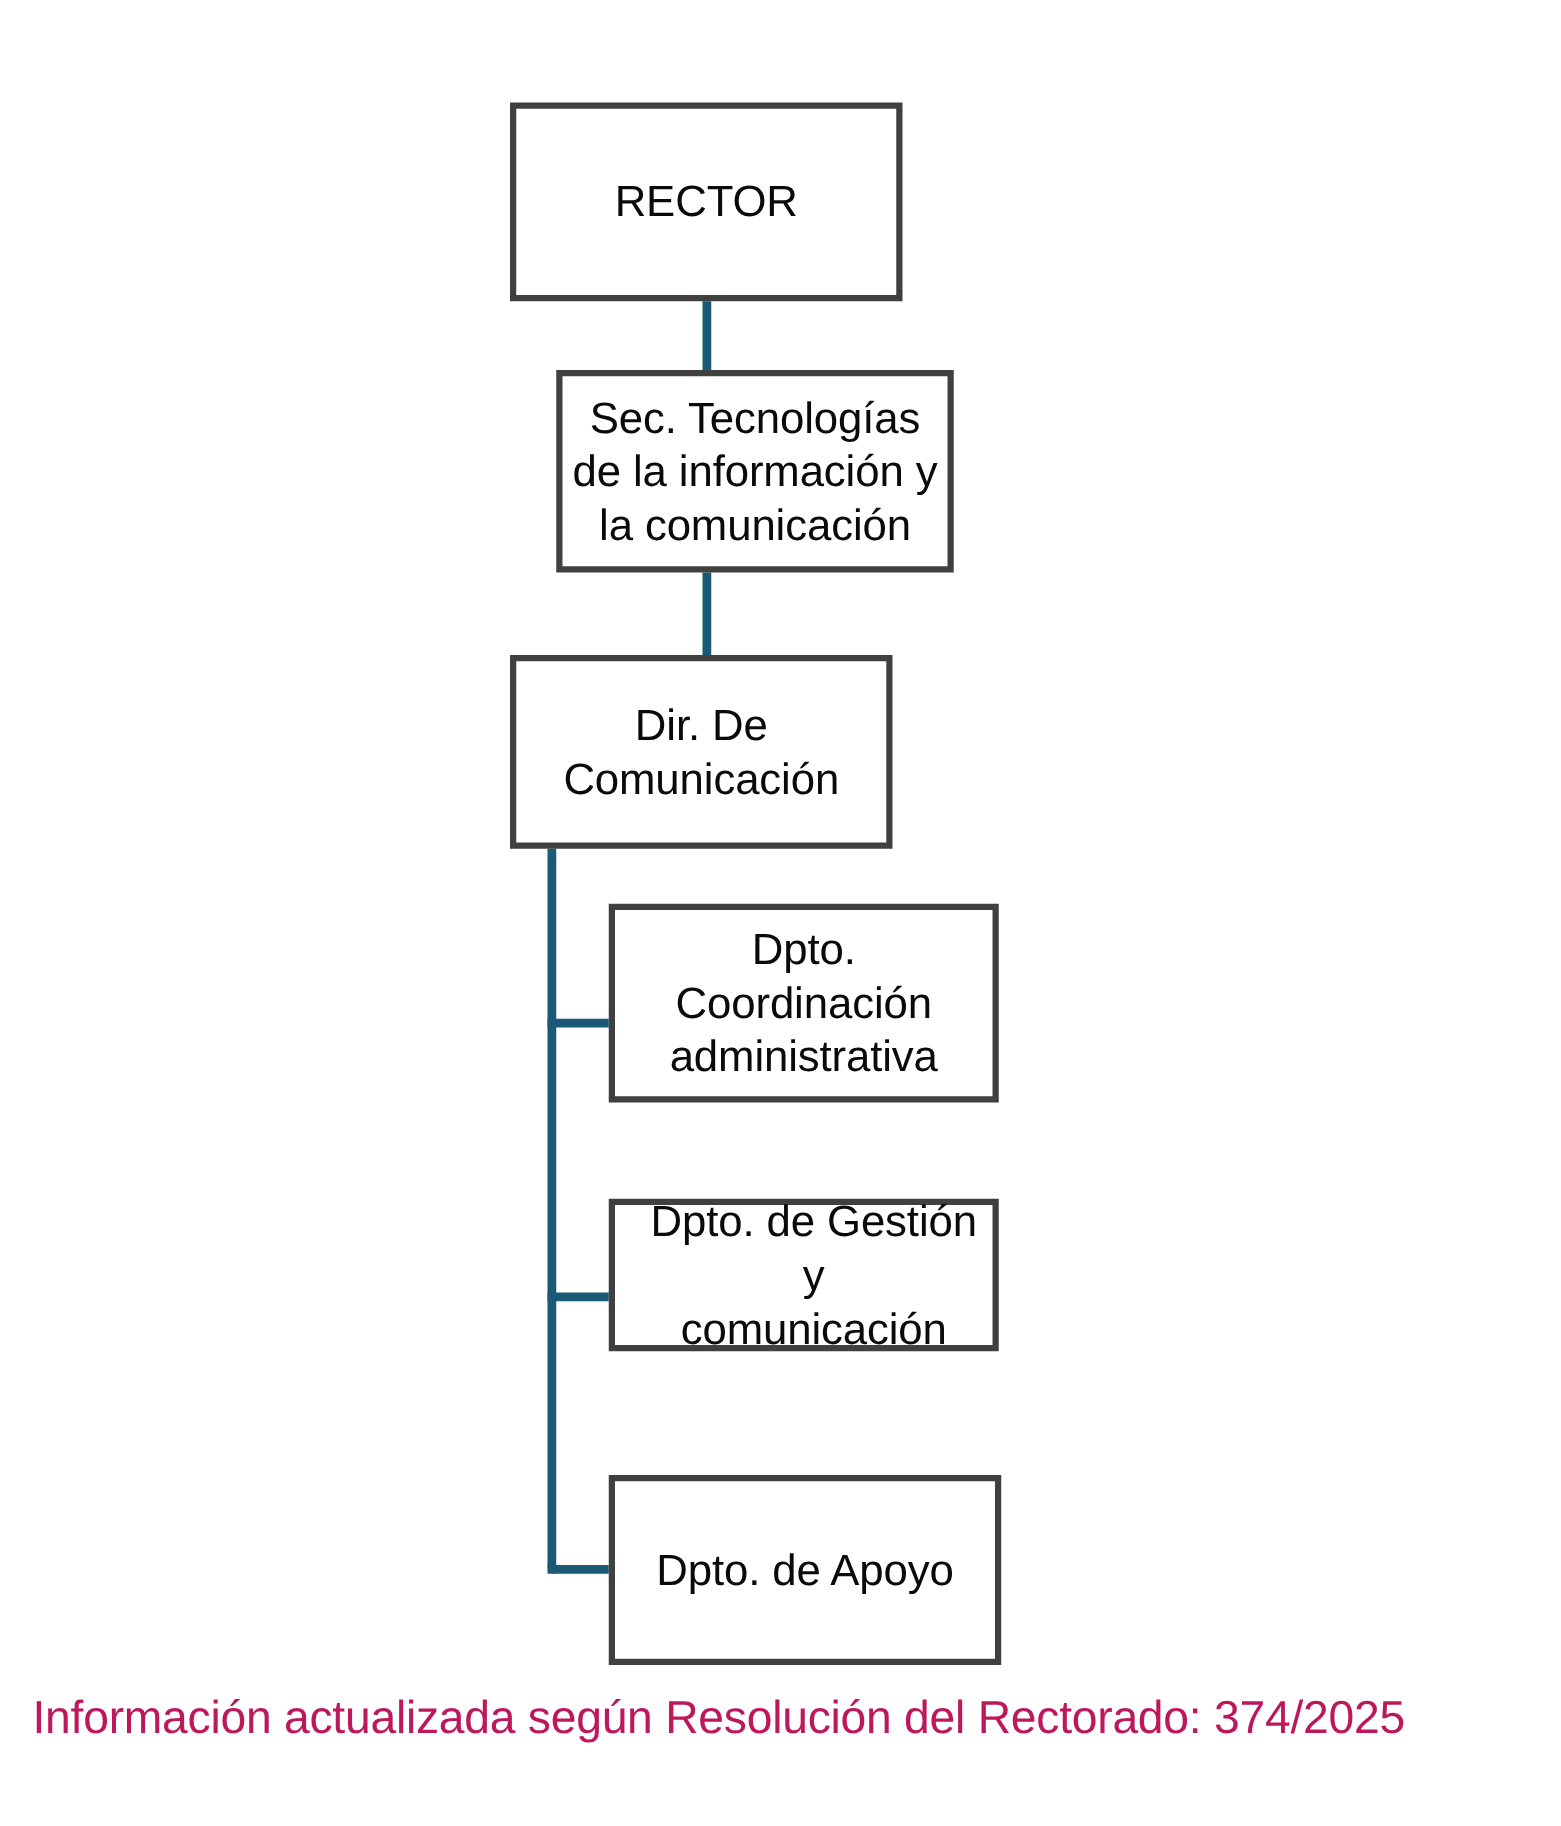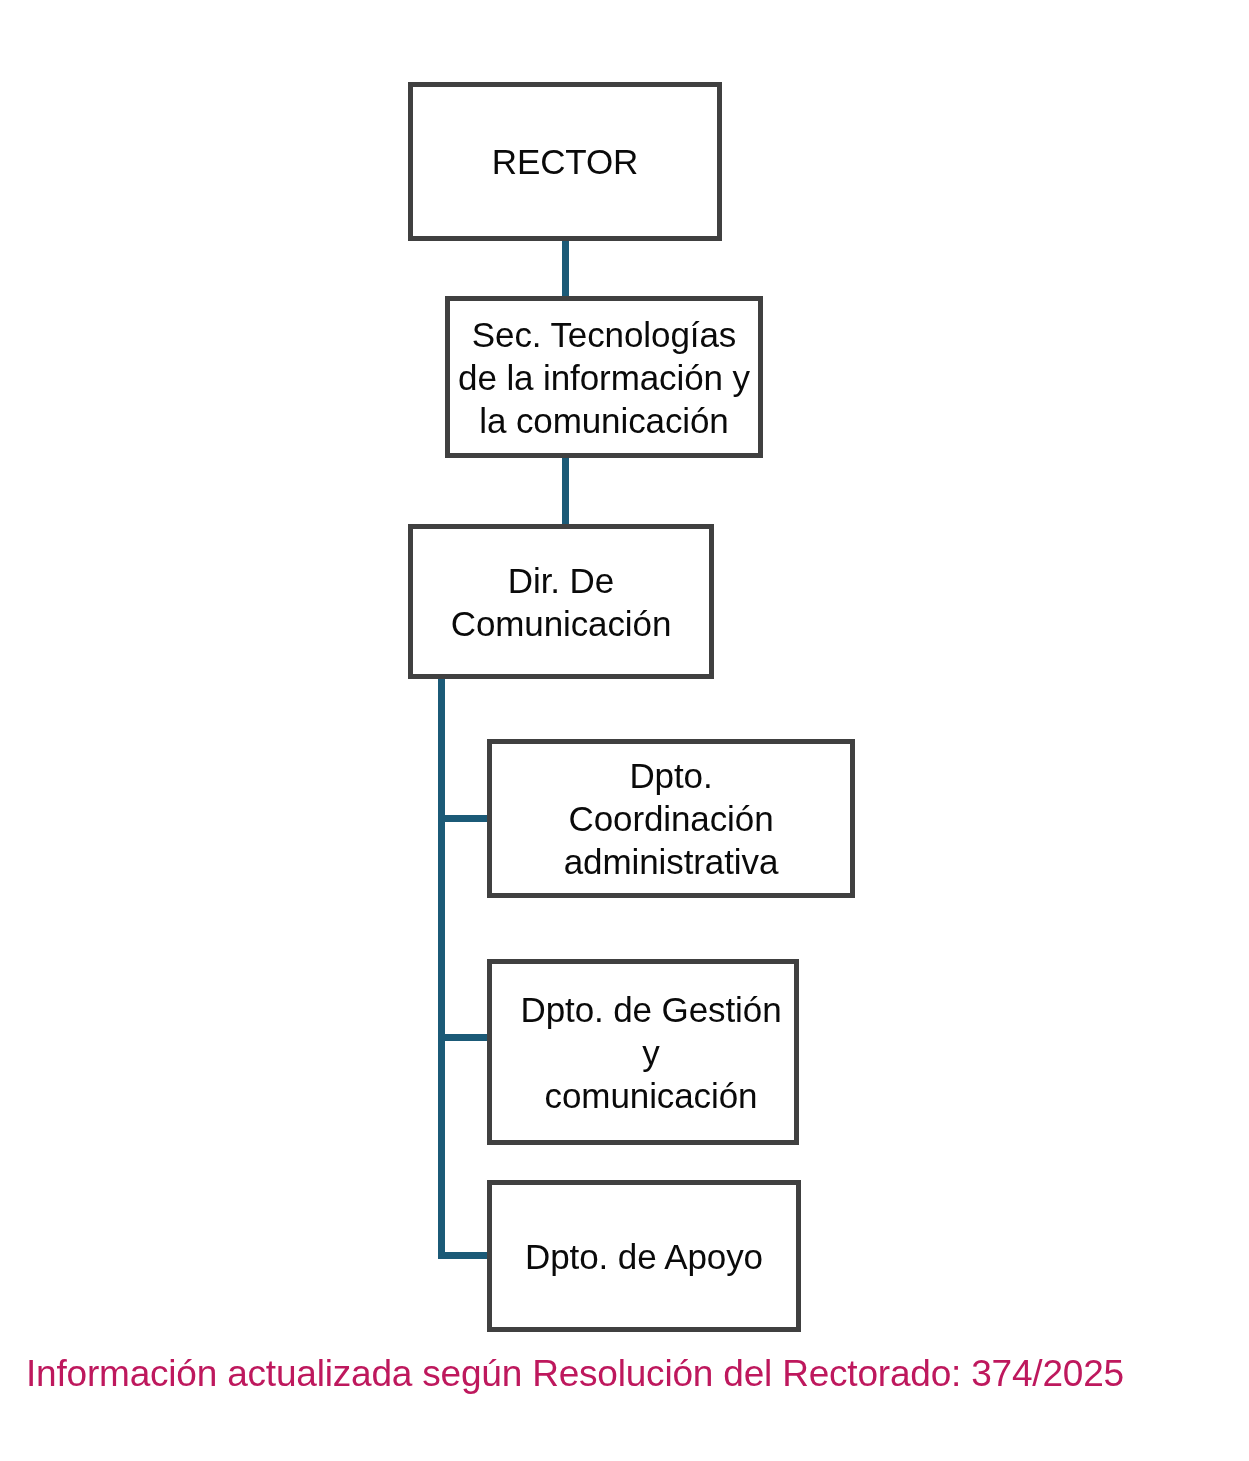--- a/index.html
+++ b/index.html
@@ -35,22 +35,22 @@
     color: #0a0a0a;
     text-align: center;
     white-space: pre-line;
     width: 106%;
     letter-spacing: -0.1px;
   }
   
   #box-rector      { left: 408px; top: 82px;   width: 314px; height: 159px; }
   #box-secretaria  { left: 405px; top: 296px;  width: 318px; height: 162px; margin-left: 40px; }
   #box-direccion   { left: 408px; top: 524px;  width: 306px; height: 155px; }
-  #box-dpto-coord  { left: 487px; top: 739px;  width: 368px; height: 159px; }
-  #box-dpto-gest   { left: 487px; top: 959px;  width: 312px; height: 186px; padding-left: 16px; }
+  #box-dpto-coord  { left: 487px; top: 723px;  width: 312px; height: 159px; }
+  #box-dpto-gest   { left: 487px; top: 959px;  width: 312px; height: 122px; padding-left: 16px; }
   #box-dpto-apoyo  { left: 487px; top: 1180px; width: 314px; height: 152px; }
 
   
   .conn-v {
     position: absolute;
     width: 7px;
     background: #1b5a77;
     z-index: 1;
   }
   .conn-h {

